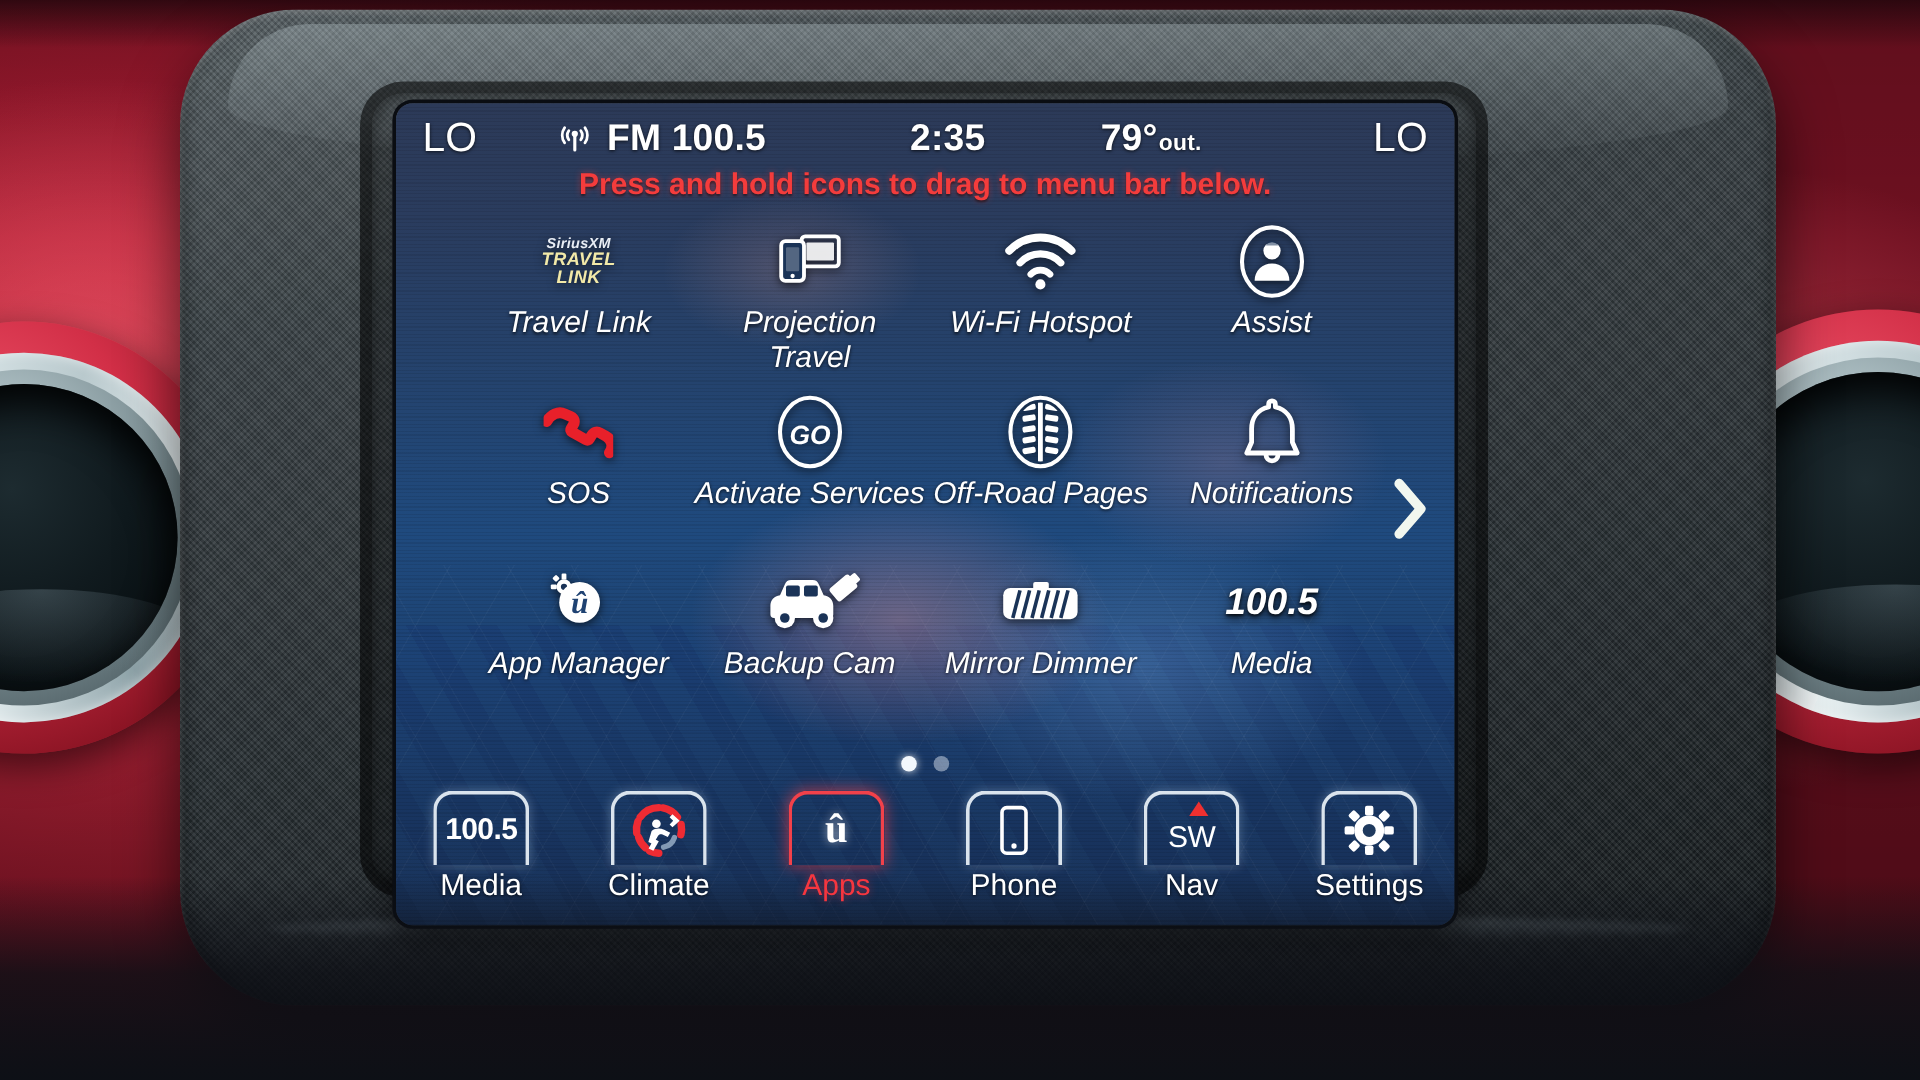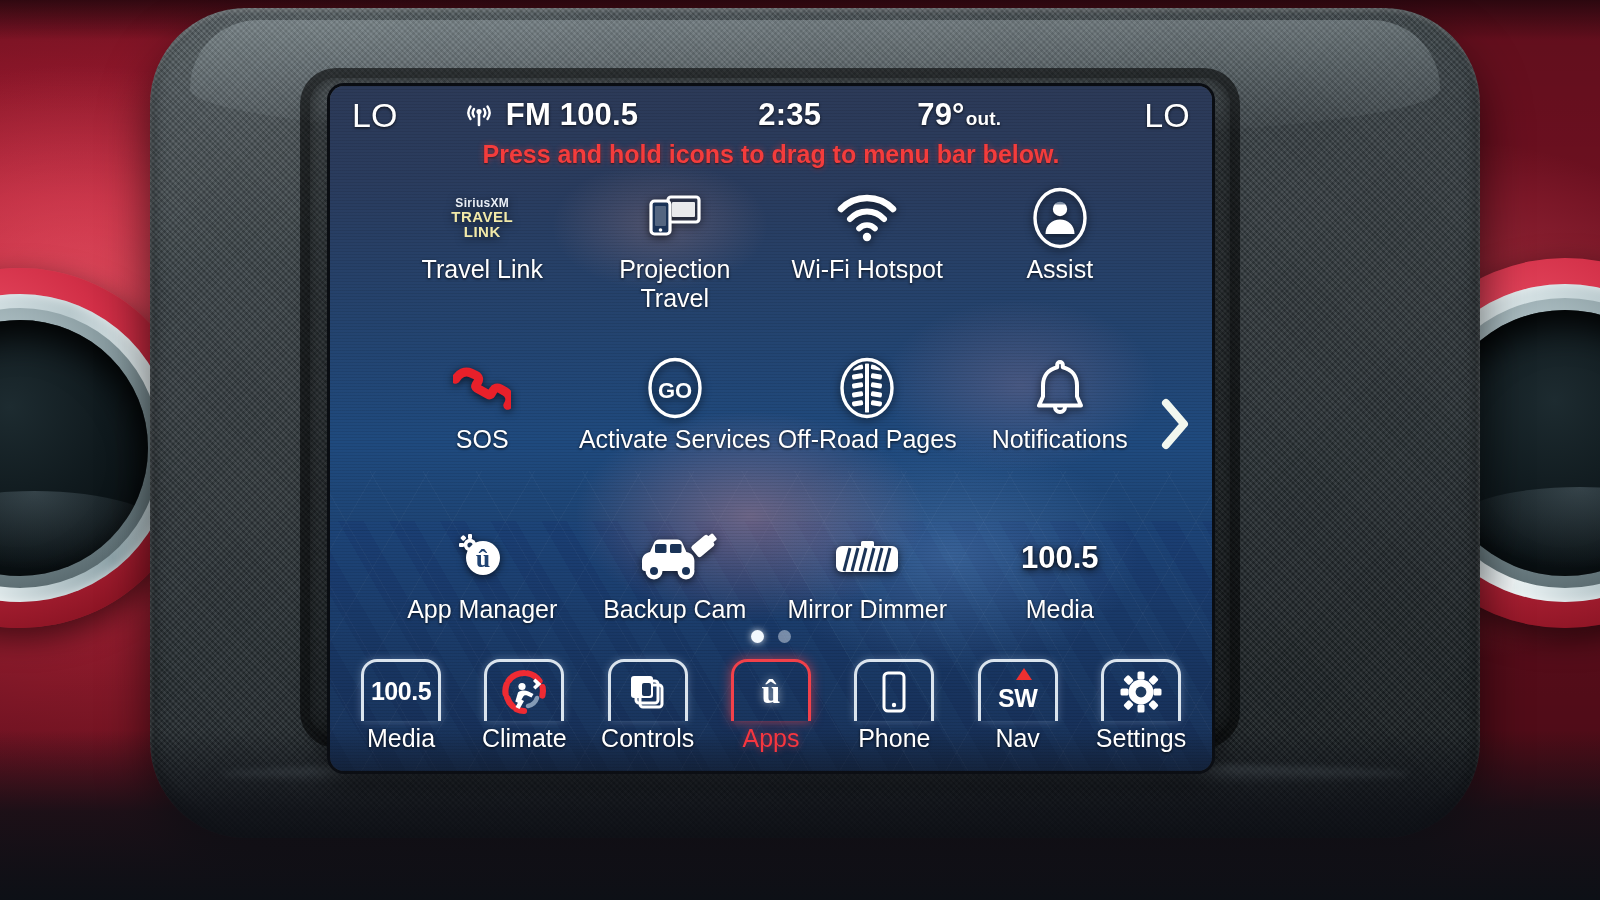--- a/index.html
+++ b/index.html
@@ -172,21 +172,22 @@
     margin-top: -4px;
     text-shadow: 0 0 6px rgba(255,60,60,.45), 0 1px 2px rgba(0,0,0,.6);
   }
 
   
   #app-grid {
     position: relative; z-index: 3;
     margin: 18px 56px 0 56px;
     display: grid;
     grid-template-columns: repeat(4, 1fr);
-    row-gap: 32px;
+    row-gap: 4px;
+    font-style: italic;
   }
   .app-cell {
     display: flex; flex-direction: column; align-items: center;
     height: 138px;
     cursor: pointer;
   }
   .app-icon {
     height: 62px; display:flex; align-items:center; justify-content:center;
     filter: drop-shadow(0 2px 4px rgba(0,0,0,.65));
   }
@@ -258,21 +259,21 @@
   .tile-text { font-size: 25px; font-weight: 700; letter-spacing: -.5px; }
 
   
   .sw-wrap { position: relative; display:flex; align-items:center; justify-content:center; width: 100%; height: 100%; }
   .sw-wrap .sw-tri {
     position:absolute; top: 6px; left: 50%; transform: translateX(-2px);
     width: 0; height: 0;
     border-left: 8px solid transparent; border-right: 8px solid transparent;
     border-bottom: 12px solid #ef3030;
   }
-  .sw-wrap .sw-text { font-size: 25px; font-weight: 700; margin-top: 14px; letter-spacing: -.5px; }
+  .sw-wrap .sw-text { font-size: 25px; font-weight: 400; margin-top: 14px; letter-spacing: -.5px; }
 
   svg { display:block; }
 </style>
 </head>
 <body>
 
 <div id="dashboard">
 
   <div class="dash-top-dark"></div>
   <div class="dash-sheen"></div>
@@ -552,31 +553,20 @@
               <path d="M18 24.5 c3-2.5 7-2.5 10.5-1 l5 2.4 -2 3.6 -4.4-2 c-1.6-.7-3-.2-3.8 1.1 l-4 7 -4-2 z"></path>
               <path d="M27 16 h9 l-3 -3 2.4-2.4 6 5.4 -6 5.4 -2.4-2.4 3-3 h-9 z"></path>
               <path d="M20 31 l-4.5 8 4 2 4.5-8 z"></path>
             </g>
             <path d="M28 38 a12 12 0 0 0 9-8" stroke="#9fb4cc" stroke-width="4.5" fill="none" stroke-linecap="round" opacity=".8"></path>
           </svg>
         </div>
         <div class="menu-label">Climate</div>
       </div>
 
-      <div class="menu-item">
-        <div class="menu-tile">
-          <svg width="44" height="42" viewBox="0 0 44 42">
-            <rect x="14" y="14" width="22" height="22" rx="3" fill="none" stroke="#fff" stroke-width="3"></rect>
-            <rect x="10" y="10" width="22" height="22" rx="3" fill="none" stroke="#fff" stroke-width="3"></rect>
-            <rect x="5" y="5" width="22" height="22" rx="3" fill="#fff"></rect>
-            <rect x="16" y="12" width="9" height="13" rx="2" fill="#1a3357"></rect>
-          </svg>
-        </div>
-        <div class="menu-label">Controls</div>
-      </div>
 
       <div class="menu-item active">
         <div class="menu-tile">
           <span style="font-family:'Liberation Serif',serif;font-size:34px;font-weight:700;color:#fff;line-height:1;text-shadow:0 0 8px rgba(255,255,255,.55)">û</span>
         </div>
         <div class="menu-label">Apps</div>
       </div>
 
       <div class="menu-item">
         <div class="menu-tile">

